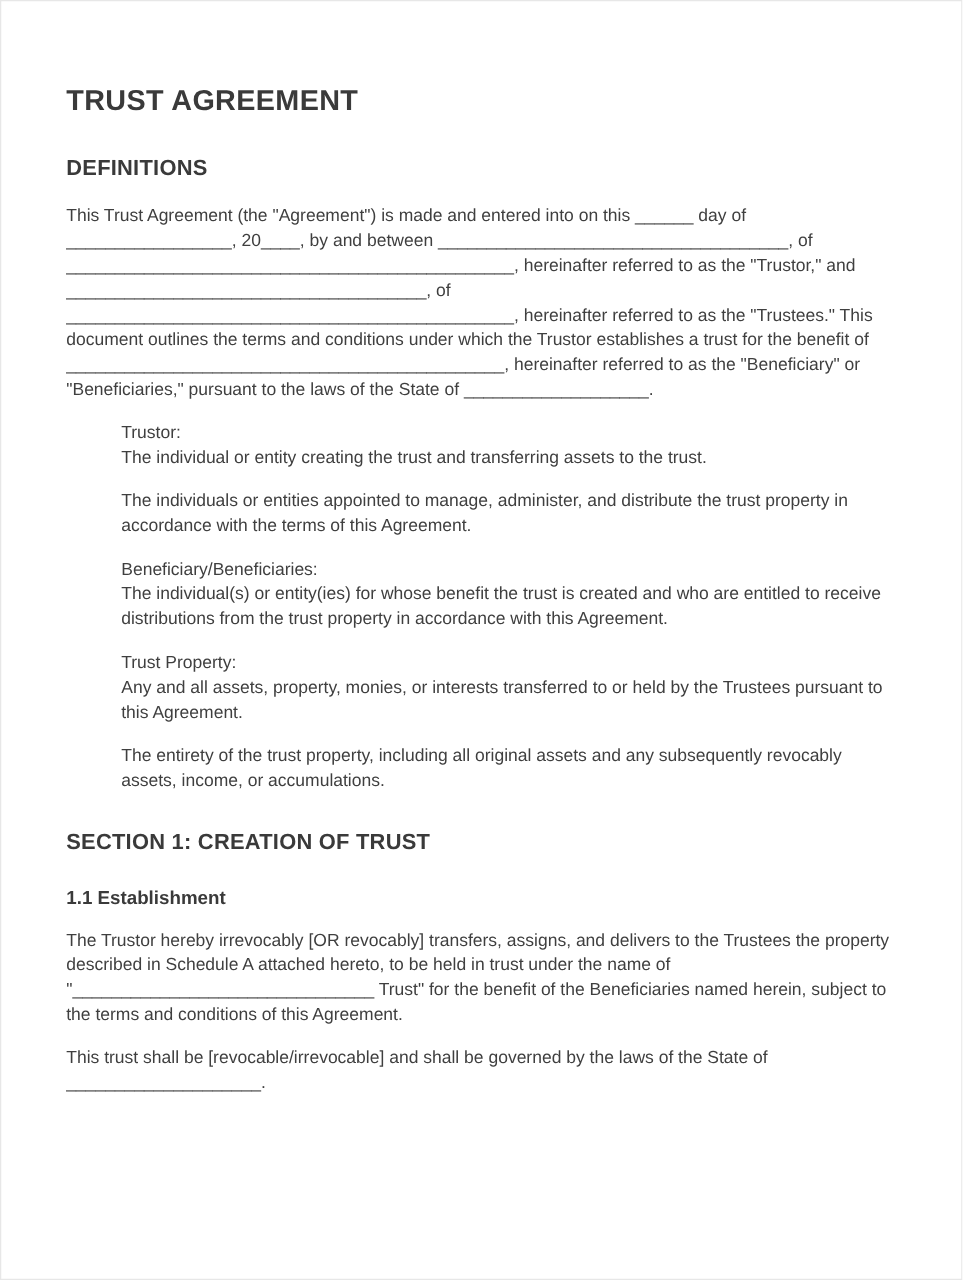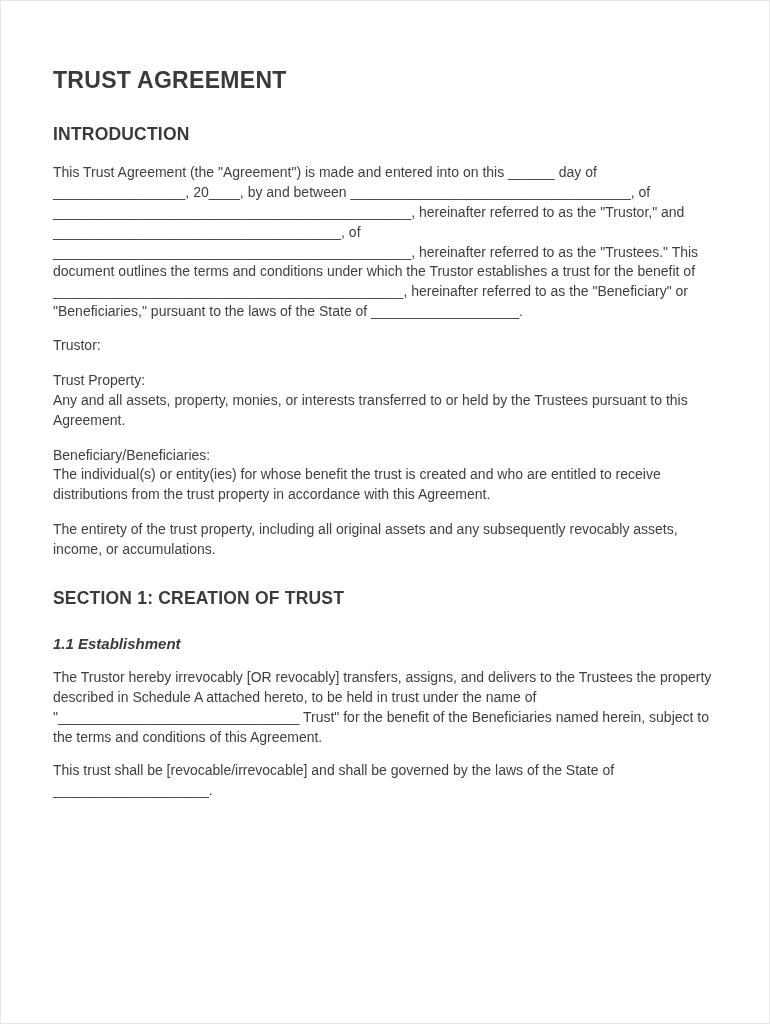--- a/index.html
+++ b/index.html
@@ -29,63 +29,65 @@
     font-weight: 700;
     color: #3a3a3a;
     letter-spacing: 0.2px;
     margin: 28px 0 18px 0;
   }
   .sub-heading {
     font-size: 15px;
     font-weight: 700;
     color: #3a3a3a;
     margin: 26px 0 16px 0;
-    font-style: italic;
   }
   .para {
     font-size: 14px;
     line-height: 1.42;
     color: #3f3f3f;
     margin: 0 0 14px 0;
     overflow-wrap: break-word;
   }
   .def-block { margin-bottom: 15px; }
   .def-term, .def-desc {
     font-size: 14px;
     line-height: 1.42;
     color: #3f3f3f;
+    margin-left: 44px;
   }
 </style>
 </head>
 <body>
 
 <div class="page">
 
   <h1 class="doc-title">TRUST AGREEMENT</h1>
 
-  <h2 class="section-heading">INTRODUCTION</h2>
+  <h2 class="section-heading">DEFINITIONS</h2>
 
   <p class="para">This Trust Agreement (the "Agreement") is made and entered into on this ______ day of _________________, 20____, by and between ____________________________________, of ______________________________________________, hereinafter referred to as the "Trustor," and _____________________________________, of ______________________________________________, hereinafter referred to as the "Trustees." This document outlines the terms and conditions under which the Trustor establishes a trust for the benefit of _____________________________________________, hereinafter referred to as the "Beneficiary" or "Beneficiaries," pursuant to the laws of the State of ___________________.</p>
 
 
   <div class="def-block">
     <div class="def-term">Trustor:</div>
+    <div class="def-desc">The individual or entity creating the trust and transferring assets to the trust.</div>
   </div>
 
   <div class="def-block">
+    <div class="def-desc">The individuals or entities appointed to manage, administer, and distribute the trust property in accordance with the terms of this Agreement.</div>
+  </div>
+
+  <div class="def-block">
+    <div class="def-term">Beneficiary/Beneficiaries:</div>
+    <div class="def-desc">The individual(s) or entity(ies) for whose benefit the trust is created and who are entitled to receive distributions from the trust property in accordance with this Agreement.</div>
   </div>
 
   <div class="def-block">
     <div class="def-term">Trust Property:</div>
     <div class="def-desc">Any and all assets, property, monies, or interests transferred to or held by the Trustees pursuant to this Agreement.</div>
-  </div>
-
-  <div class="def-block">
-    <div class="def-term">Beneficiary/Beneficiaries:</div>
-    <div class="def-desc">The individual(s) or entity(ies) for whose benefit the trust is created and who are entitled to receive distributions from the trust property in accordance with this Agreement.</div>
   </div>
 
   <div class="def-block">
     <div class="def-desc">The entirety of the trust property, including all original assets and any subsequently revocably assets, income, or accumulations.</div>
   </div>
 
   <h2 class="section-heading">SECTION 1: CREATION OF TRUST</h2>
 
   <h3 class="sub-heading">1.1 Establishment</h3>
 

